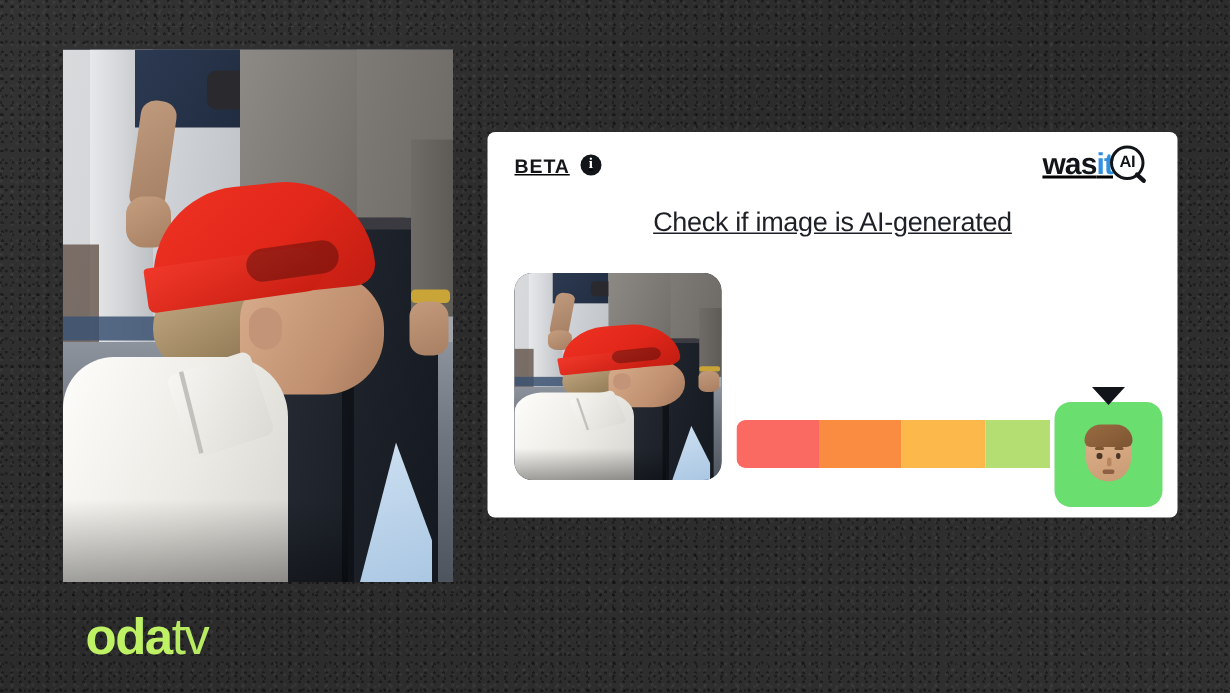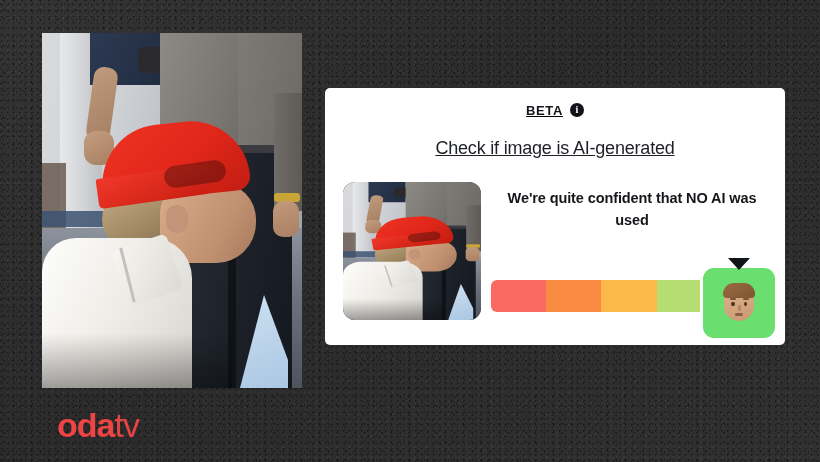--- a/index.html
+++ b/index.html
@@ -92,34 +92,34 @@
   .ph-collarline{left:84px;top:214px;width:3px;height:56px;background:#c3c1bb;transform:rotate(-14deg);}
   .ph-bluepatch {left:186px;top:262px;width:60px;height:93px;
                  background:linear-gradient(160deg,#cfe1f2,#aac7e3);
                  clip-path:polygon(60% 0,100% 70%,100% 100%,20% 100%);}
   .ph-shadowbot {left:0;top:300px;width:190px;height:55px;
                  background:linear-gradient(180deg,rgba(0,0,0,0),rgba(0,0,0,.35));}
 
   
   #odatv{
     position:absolute;left:57px;top:408px;
-    font-size:34px;letter-spacing:-1px;line-height:1;color:#ef4444;white-space:nowrap;
+    font-size:34px;letter-spacing:-1px;line-height:1;color:#bef264;white-space:nowrap;
   }
   #odatv .oda{font-weight:bold;}
   #odatv .tv{font-weight:300;opacity:.97;}
 
   
   #card{
     position:absolute;left:325px;top:88px;width:460px;height:257px;
     background:#ffffff;border-radius:5px;overflow:hidden;
   }
 
   .card-head{
     position:absolute;left:0;top:0;width:100%;height:44px;
-    display:flex;align-items:center;justify-content:center;
+    display:flex;align-items:center;justify-content:space-between;
     padding:0 18px;box-sizing:border-box;text-decoration:underline;
   }
   .beta-wrap{display:flex;align-items:center;gap:7px;}
   .beta-txt{font-size:13px;font-weight:bold;color:#14161a;letter-spacing:.6px;}
   .info-icon{
     width:14px;height:14px;border-radius:50%;background:#111418;
     display:flex;align-items:center;justify-content:center;
     color:#fff;font-size:10px;font-weight:bold;font-family:"Liberation Serif",serif;line-height:1;
   }
 
@@ -251,20 +251,28 @@
 </div>
 
 <div id="card">
 
   <div class="card-head">
     <div class="beta-wrap">
       <span class="beta-txt">BETA</span>
       <span class="info-icon">i</span>
     </div>
 
+    <div class="logo">
+      <span class="was">was</span>
+        <span class="it">it</span>
+      <span class="glass">
+        <span class="handle"></span>
+        <span class="ring">AI</span>
+      </span>
+    </div>
   </div>
 
   <div class="card-title">Check if image is AI-generated</div>
 
   <div class="body-row">
 
     <div id="thumb">
       <div class="scaler">
         <div class="ph ph-wall"></div>
         <div class="ph ph-curtain"></div>
@@ -291,21 +299,20 @@
         <div class="ph ph-capshadow"></div>
         <div class="ph ph-whiteshirt"></div>
         <div class="ph ph-collar"></div>
         <div class="ph ph-collarline"></div>
         <div class="ph ph-bluepatch"></div>
         <div class="ph ph-shadowbot"></div>
       </div>
     </div>
 
     <div class="verdict">
-      <div>We're quite confident that NO AI was used</div>
     </div>
   </div>
 
   <div id="scale">
     <div id="bar">
         <div class="seg" style="background: rgb(250, 106, 98);"></div>
         <div class="seg" style="background: rgb(250, 140, 66);"></div>
         <div class="seg" style="background: rgb(252, 184, 74);"></div>
         <div class="seg" style="background: rgb(181, 222, 114);"></div>
         <div class="seg" style="background: rgb(106, 222, 110);"></div>

